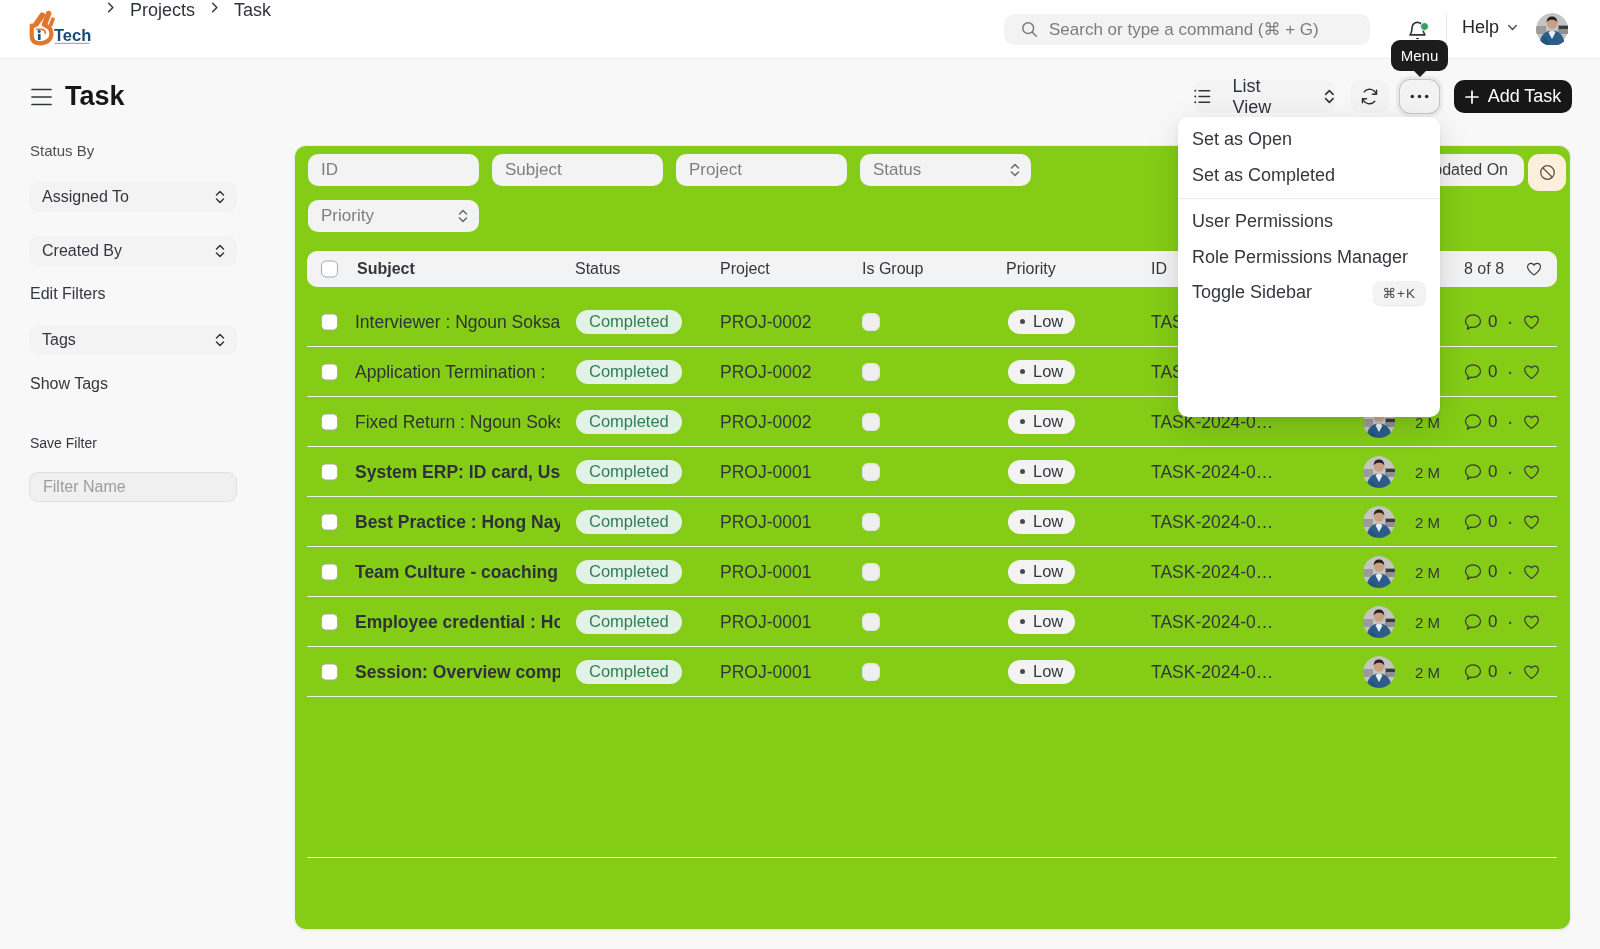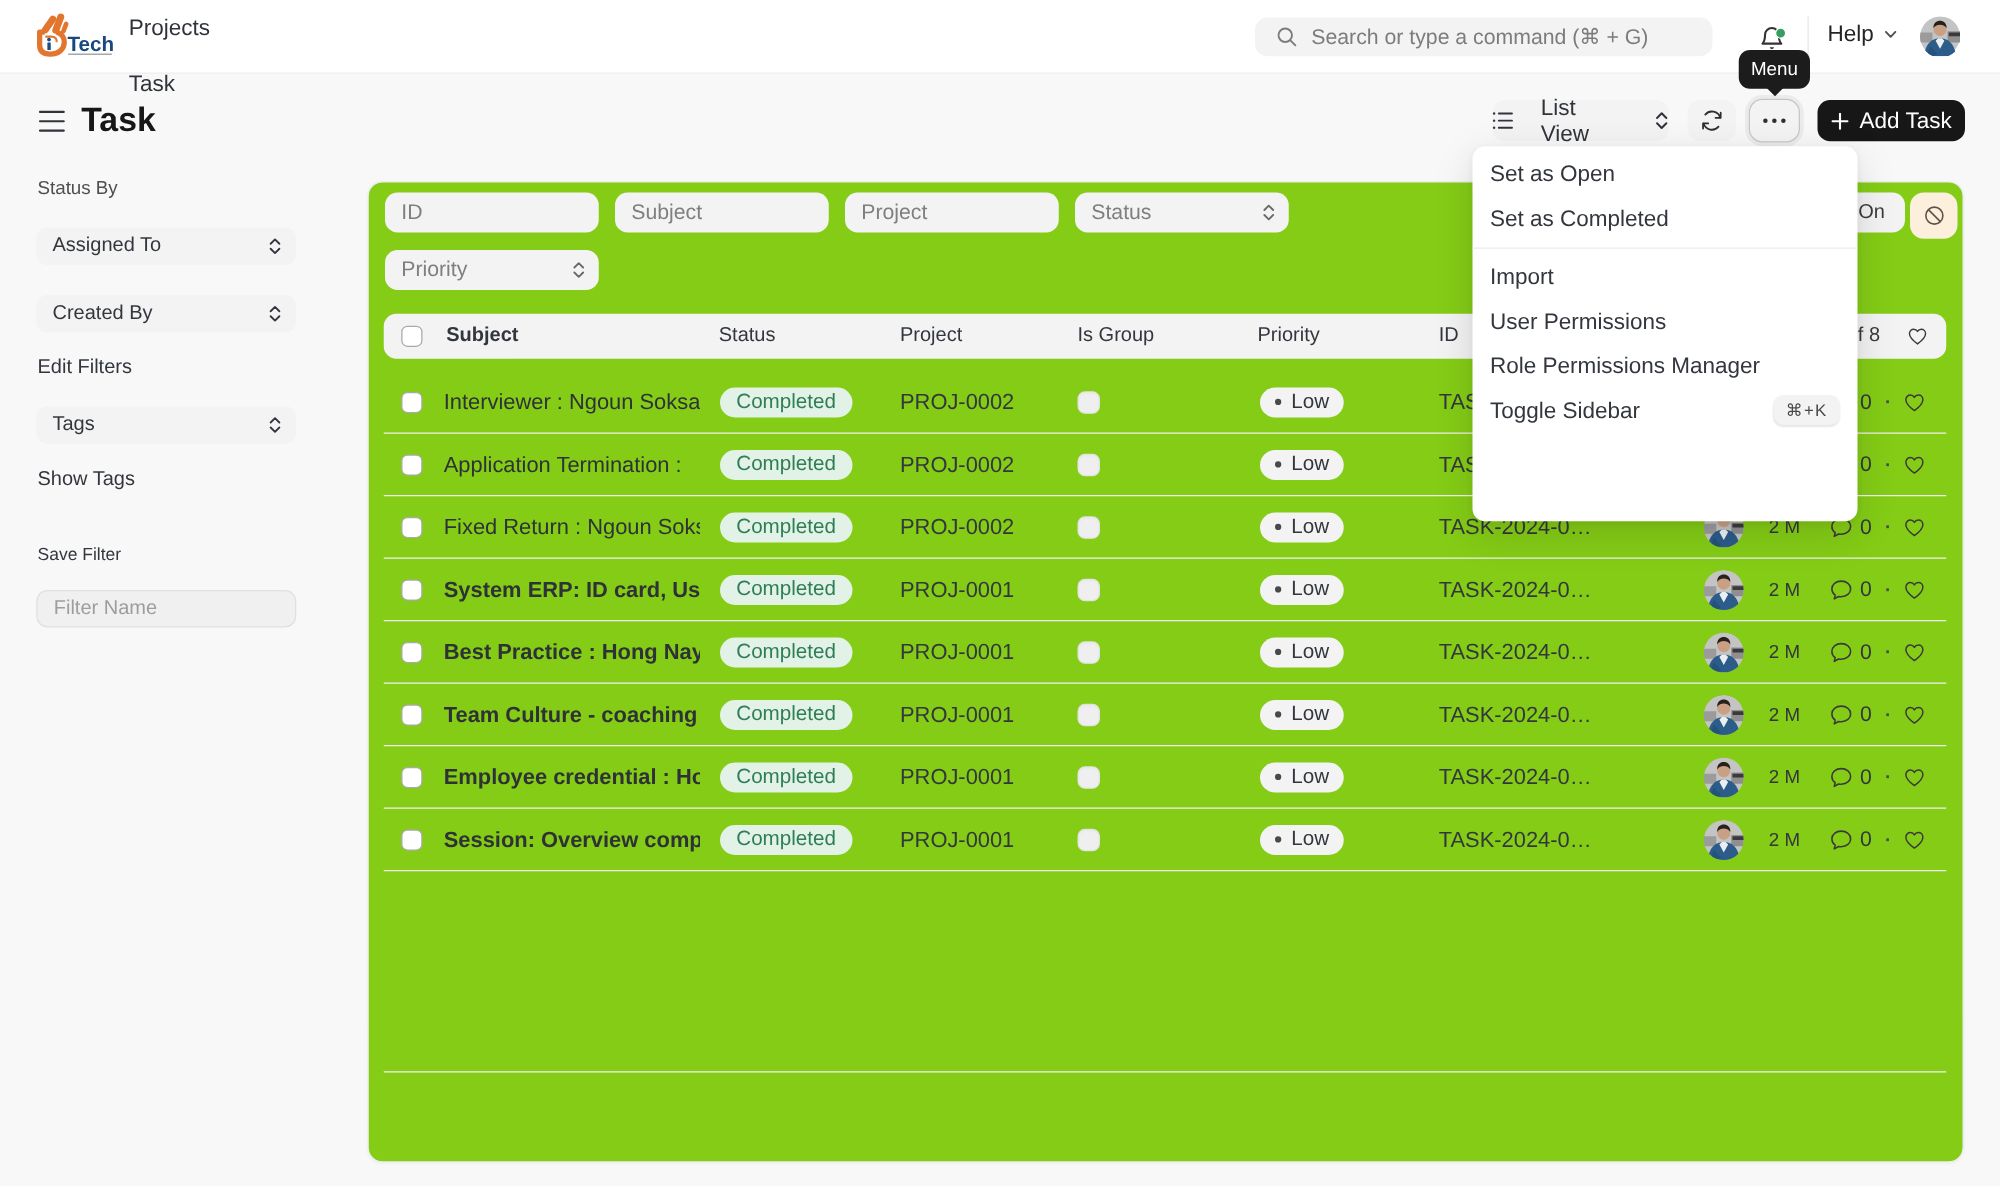--- a/index.html
+++ b/index.html
@@ -1,20 +1,20 @@
 <!DOCTYPE html>
 <html><head>
 <meta charset="utf-8">
 <style>
 * { margin:0; padding:0; box-sizing:border-box; }
 html,body { width:1600px; height:949px; overflow:hidden; }
 body { font-family:"Liberation Sans", sans-serif; background:#f8f8f8; color:#383838; position:relative; }
 .abs { position:absolute; }
 .nav { position:absolute; left:0; top:0; width:1600px; height:59px; background:#fff; border-bottom:1px solid #ededed; }
-.crumbs { position:absolute; left:103px; top:0; height:59px; display:flex; gap:12px; font-size:18px; color:#30343a;flex-direction:column; }
+.crumbs { position:absolute; left:103px; top:0; height:59px; display:flex; gap:12px; font-size:18px; color:#30343a; }
 .search { position:absolute; left:1004px; top:14px; width:366px; height:31px; background:#f3f3f3; border-radius:10px; display:flex; align-items:center; padding-left:17px; gap:11px; color:#7c7c7c; font-size:17px; }
 .nav-divider { position:absolute; left:1446px; top:13px; width:1px; height:33px; background:#e7e7e7; }
 .help { position:absolute; left:1462px; top:17px; font-size:18px; color:#242424; display:flex; align-items:center; gap:7px; }
 .avatar-nav { position:absolute; left:1536px; top:13px; width:33px; height:33px; border-radius:50%; overflow:hidden; }
 h1.title { position:absolute; left:65px; top:81px; font-size:27px; font-weight:700; color:#171717; }
 .btn { position:absolute; display:flex; align-items:center; justify-content:center; background:#f3f3f3; border-radius:10px; font-size:18px; color:#30343a; height:33px; top:80px; }
 .tooltip { position:absolute; left:1391px; top:40px; width:57px; height:31px; background:#1c1c1c; color:#fff; border-radius:9px; font-size:15px; display:flex; align-items:center; justify-content:center; z-index:40; }
 .tooltip:after { content:""; position:absolute; left:50%; bottom:-6px; margin-left:-8px; border-left:8px solid transparent; border-right:8px solid transparent; border-top:8px solid #1c1c1c; }
 .side-sel { position:absolute; left:29px; width:208px; height:30px; background:#f3f3f3; border-radius:9px; display:flex; align-items:center; justify-content:space-between; padding:0 12px 0 13px; font-size:16px; color:#33373d; }
 .filter-name { position:absolute; left:29px; top:472px; width:208px; height:30px; background:#f0f0f0; border:1px solid #e0e0e0; border-radius:9px; display:flex; align-items:center; padding-left:13px; font-size:16px; color:#9d9d9d; }
@@ -24,21 +24,21 @@
 .thead { position:absolute; left:12px; top:105px; width:1250px; height:36px; background:#f3f3f3; border-radius:10px; font-size:16px; color:#33373d; }
 .thead span { position:absolute; top:50%; transform:translateY(-50%); }
 .cb { position:absolute; width:17px; height:17px; border:1.5px solid #a9a9a9; border-radius:5px; background:#fff; }
 .cb-dis { width:18px; height:18px; background:#efefef; border:1px solid #e3e3e3; border-radius:6px; box-shadow:inset 0 1px 2px rgba(0,0,0,.03); }
 .row { position:absolute; left:12px; width:1250px; height:50px; font-size:17.5px; border-bottom:1px solid #f0f0f0; color:#33373d; }
 .row > * { position:absolute; top:50%; transform:translateY(-50%); }
 .badge-g { background:#e2f2e7; color:#2f7e56; border-radius:12px; height:24px; display:inline-flex; align-items:center; padding:0 13px; font-size:16.5px; }
 .badge-low { background:#f3f3f3; color:#33373d; border-radius:12px; height:24px; display:inline-flex; align-items:center; gap:8px; padding:0 12px; font-size:16.5px; }
 .badge-low i { width:5px; height:5px; border-radius:50%; background:#494949; }
 .avatar { width:32px; height:32px; border-radius:50%; overflow:hidden; }
-.menu { position:absolute; left:1178px; top:117px; width:308px; height:300px; background:#fff; border-radius:10px; box-shadow:0 2px 6px rgba(0,0,0,.05), 0 10px 32px rgba(0,0,0,.13); z-index:30; padding-top:5px; }
+.menu { position:absolute; left:1178px; top:117px; width:262px; height:300px; background:#fff; border-radius:10px; box-shadow:0 2px 6px rgba(0,0,0,.05), 0 10px 32px rgba(0,0,0,.13); z-index:30; padding-top:5px; }
 .mi { height:35.5px; display:flex; align-items:center; padding:0 14px; font-size:18px; color:#33373d; justify-content:space-between; }
 .mdiv { height:1px; background:#ececec; margin:5px 0; }
 .kbd { background:#f3f3f3; border-radius:8px; height:24px; padding:0 10px; font-size:13.5px; color:#494949; display:flex; align-items:center; box-shadow:0 1px 1.5px rgba(0,0,0,.1); letter-spacing:1px; }
 .pager { position:absolute; left:25px; top:731px; height:37px; width:205px; display:flex; align-items:center; background:#f3f3f3; border-radius:12px; font-size:17px; color:#30343a; }
 .pg20 { background:#fff; border:1px solid #e2e2e2; border-radius:12px; height:37px; width:40px; display:flex; align-items:center; justify-content:center; flex:none; }
 </style>
 </head>
 <body>
 <div class="nav"></div>
 <svg class="abs" style="left:28px;top:8px" width="70" height="44" viewBox="0 0 70 44">
@@ -426,20 +426,19 @@
     <span style="left:1215px; height:19px;"><svg width="19" height="19" viewBox="0 0 24 24" fill="none" stroke="#3a3a3a" stroke-width="1.5" stroke-linejoin="round">
           <path d="M12 20.2 C5.6 15.5 3.4 12.4 3.4 9.1 C3.4 6.4 5.5 4.5 8 4.5 C9.7 4.5 11.2 5.4 12 6.9 C12.8 5.4 14.3 4.5 16 4.5 C18.5 4.5 20.6 6.4 20.6 9.1 C20.6 12.4 18.4 15.5 12 20.2 Z"></path>
         </svg></span>
   </div>
   <div class="abs" style="left:12px; top:711px; width:1250px; height:1px; background:#f0f0f0;"></div>
 </div>
 <div class="menu">
   <div class="mi">Set as Open</div>
   <div class="mi">Set as Completed</div>
   <div class="mdiv"></div>
-  <div class="mi">Import</div>
   <div class="mi">User Permissions</div>
   <div class="mi">Role Permissions Manager</div>
   <div class="mi">
       <span>Toggle Sidebar</span>
       <span class="kbd">⌘+K</span>
     </div>
 </div>
 
 </body></html>

